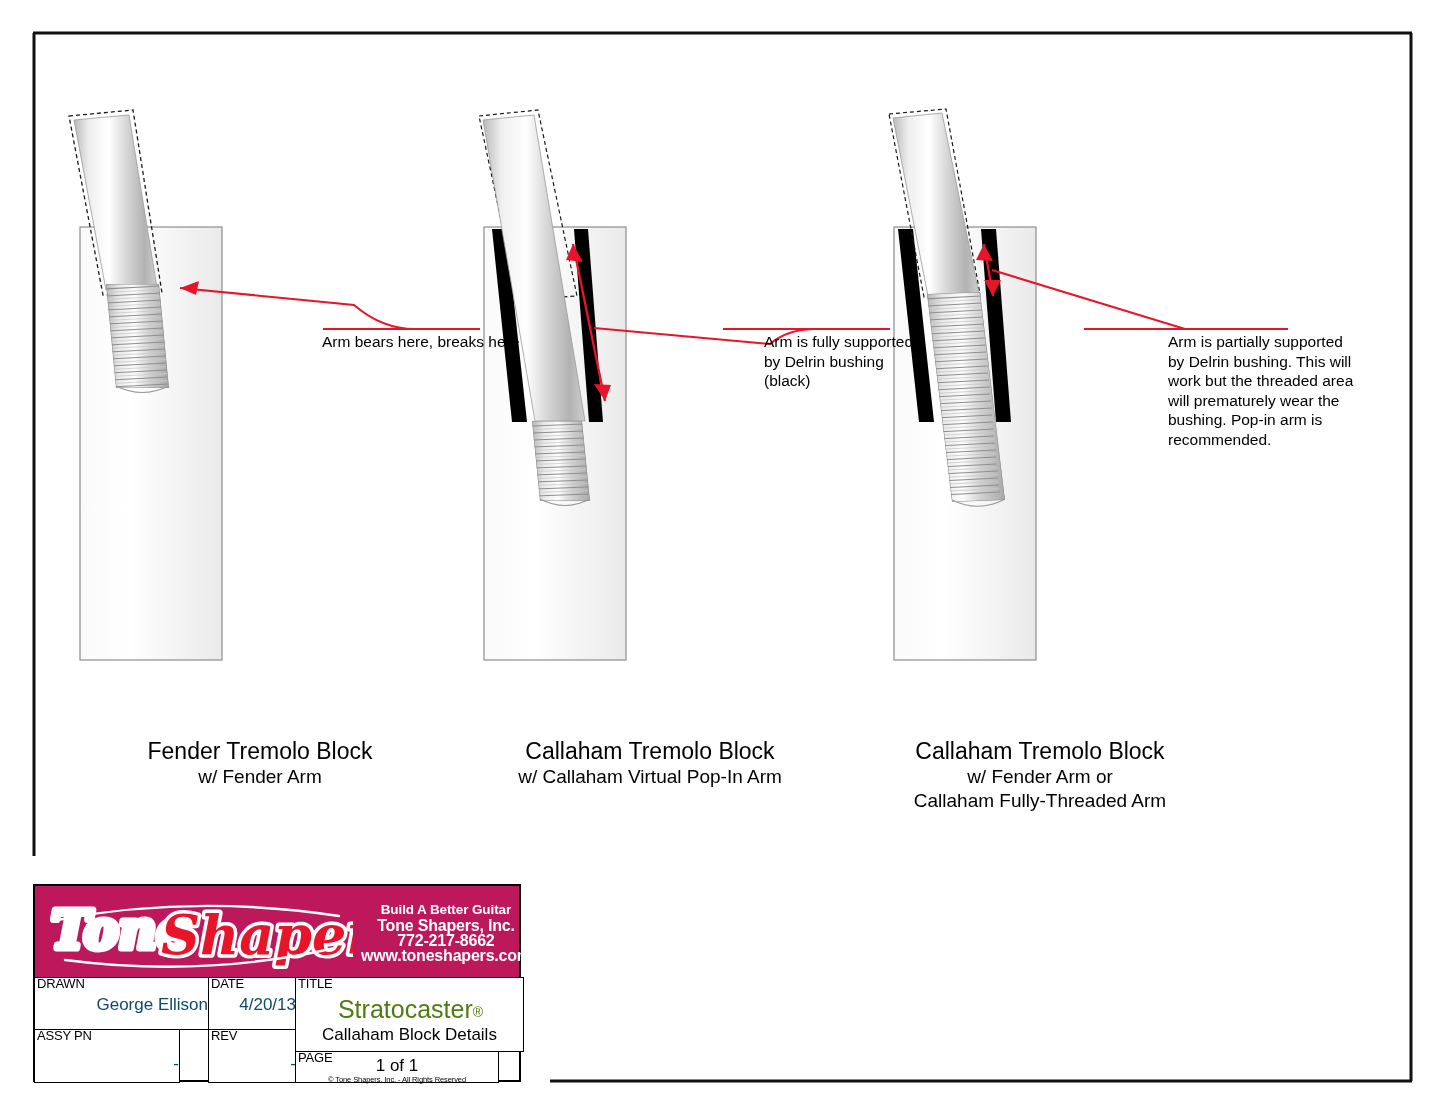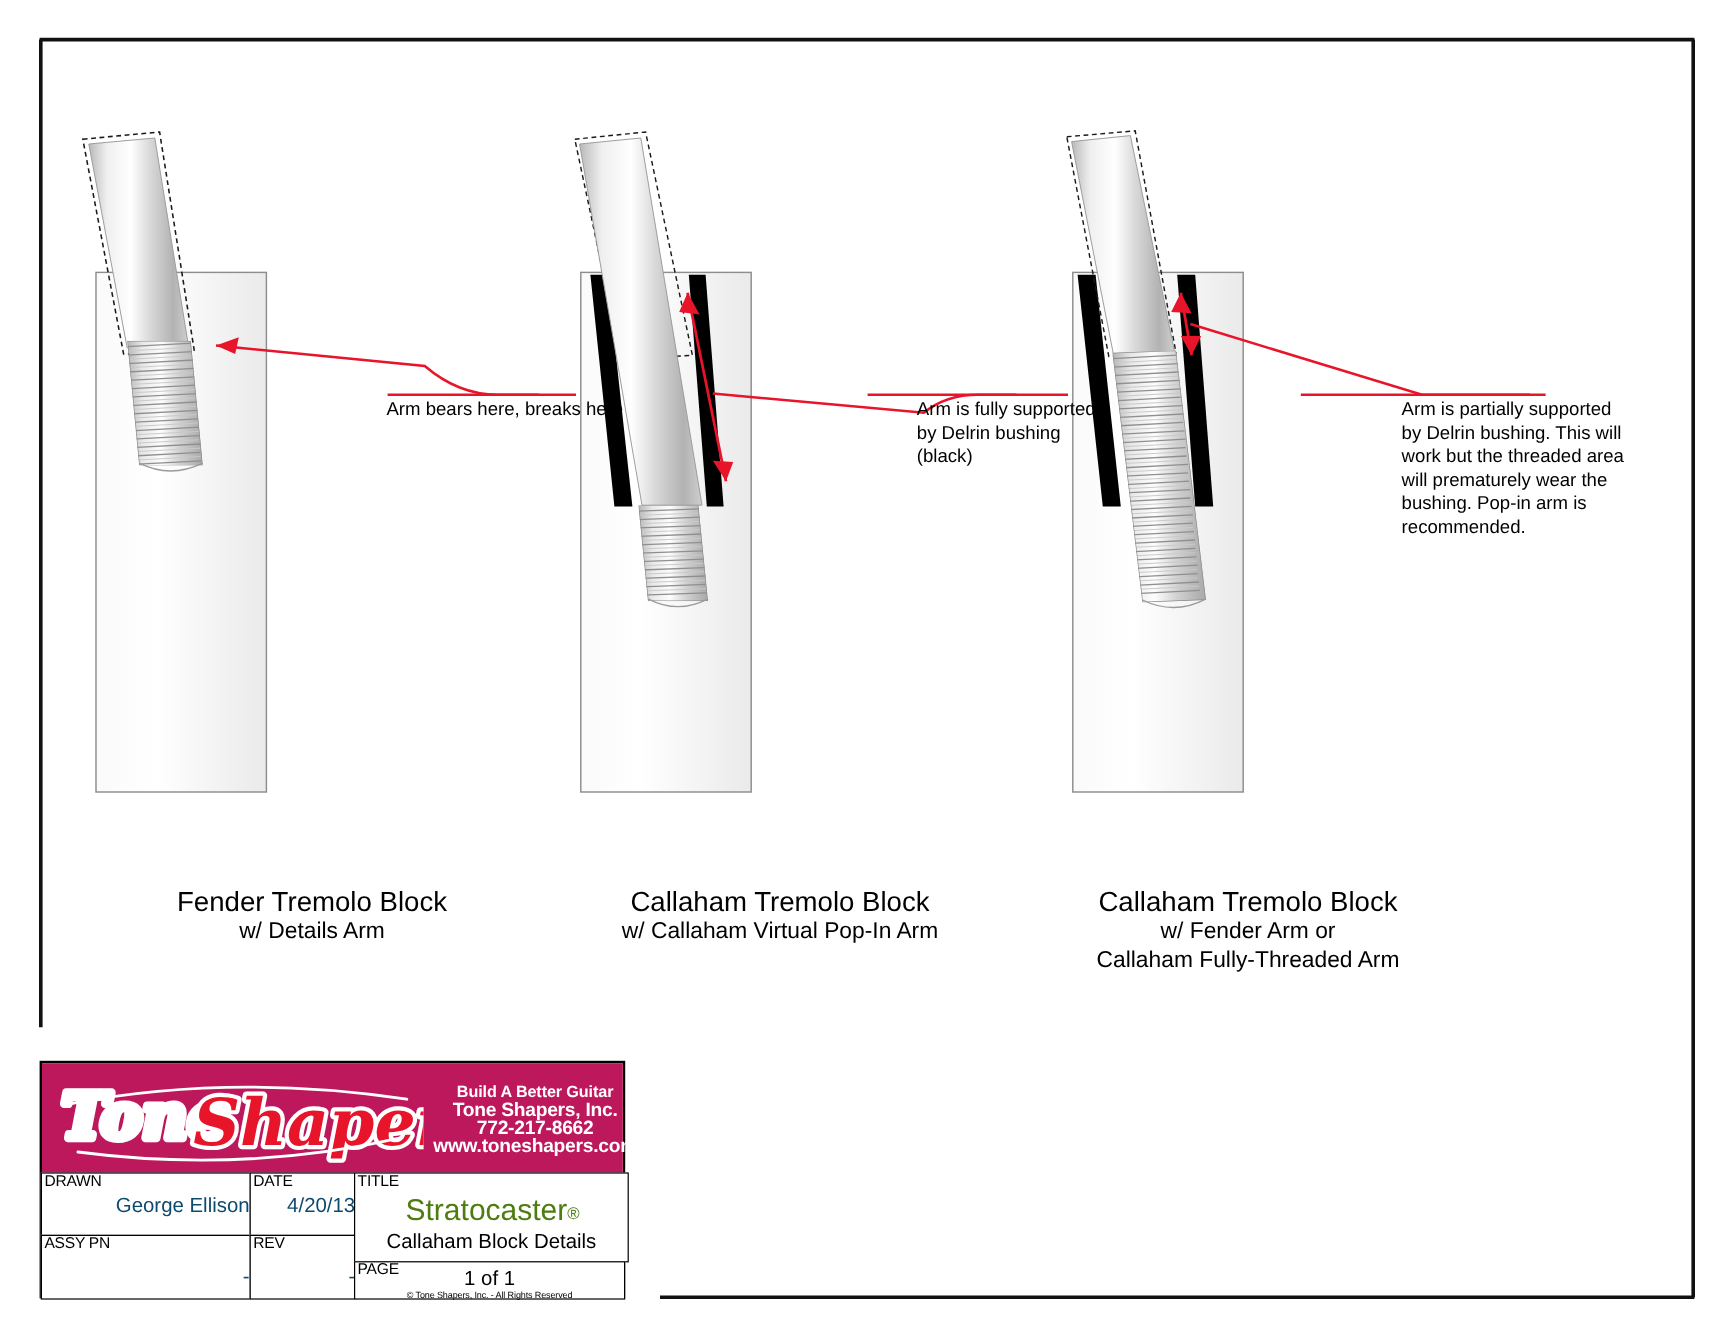--- a/index.html
+++ b/index.html
@@ -131,24 +131,24 @@
   }
   .tb-value {
     position: absolute;
     left: 0; right: 0;
     text-align: right;
     color: #0c4a6e;
   }
 
   #cell-drawn { left: -1px;  top: -1px; width: 175px; height: 53px; }
   #cell-date  { left: 173px; top: -1px; width: 89px;  height: 53px; }
-  #cell-assy  { left: -1px;  top: 51px; width: 175px; height: 54px; }
+  #cell-assy  { left: -1px;  top: 51px; width: 146px; height: 54px; }
   #cell-rev   { left: 173px; top: 51px; width: 89px;  height: 54px; }
   #cell-title { left: 260px; top: -1px; width: 229px; height: 75px; }
-  #cell-page  { left: 260px; top: 73px; width: 226px; height: 32px; padding-left: 48px; }
+  #cell-page  { left: 260px; top: 73px; width: 204px; height: 32px; padding-left: 48px; }
 
   #cell-drawn .tb-value { top: 17px; font-size: 17px; }
   #cell-date  .tb-value { top: 17px; font-size: 17px; }
   #cell-assy  .tb-value { top: 24px; font-size: 17px; }
   #cell-rev   .tb-value { top: 24px; font-size: 17px; }
 
   #title-main {
     position: absolute;
     left: 2px; right: 0;
     top: 17px;
@@ -495,21 +495,21 @@
   <div>Arm is partially supported</div>
   <div>by Delrin bushing. This will</div>
   <div>work but the threaded area</div>
   <div>will prematurely wear the</div>
   <div>bushing. Pop-in arm is</div>
   <div>recommended.</div>
 </div>
 
 <div class="caption" id="caption-fender">
   <div class="cap-title">Fender Tremolo Block</div>
-  <div class="cap-sub">w/ Details Arm</div>
+  <div class="cap-sub">w/ Fender Arm</div>
 </div>
 
 <div class="caption" id="caption-popin">
   <div class="cap-title">Callaham Tremolo Block</div>
   <div class="cap-sub">w/ Callaham Virtual Pop-In Arm</div>
 </div>
 
 <div class="caption" id="caption-threaded">
   <div class="cap-title">Callaham Tremolo Block</div>
   <div class="cap-sub">w/ Fender Arm or</div>

